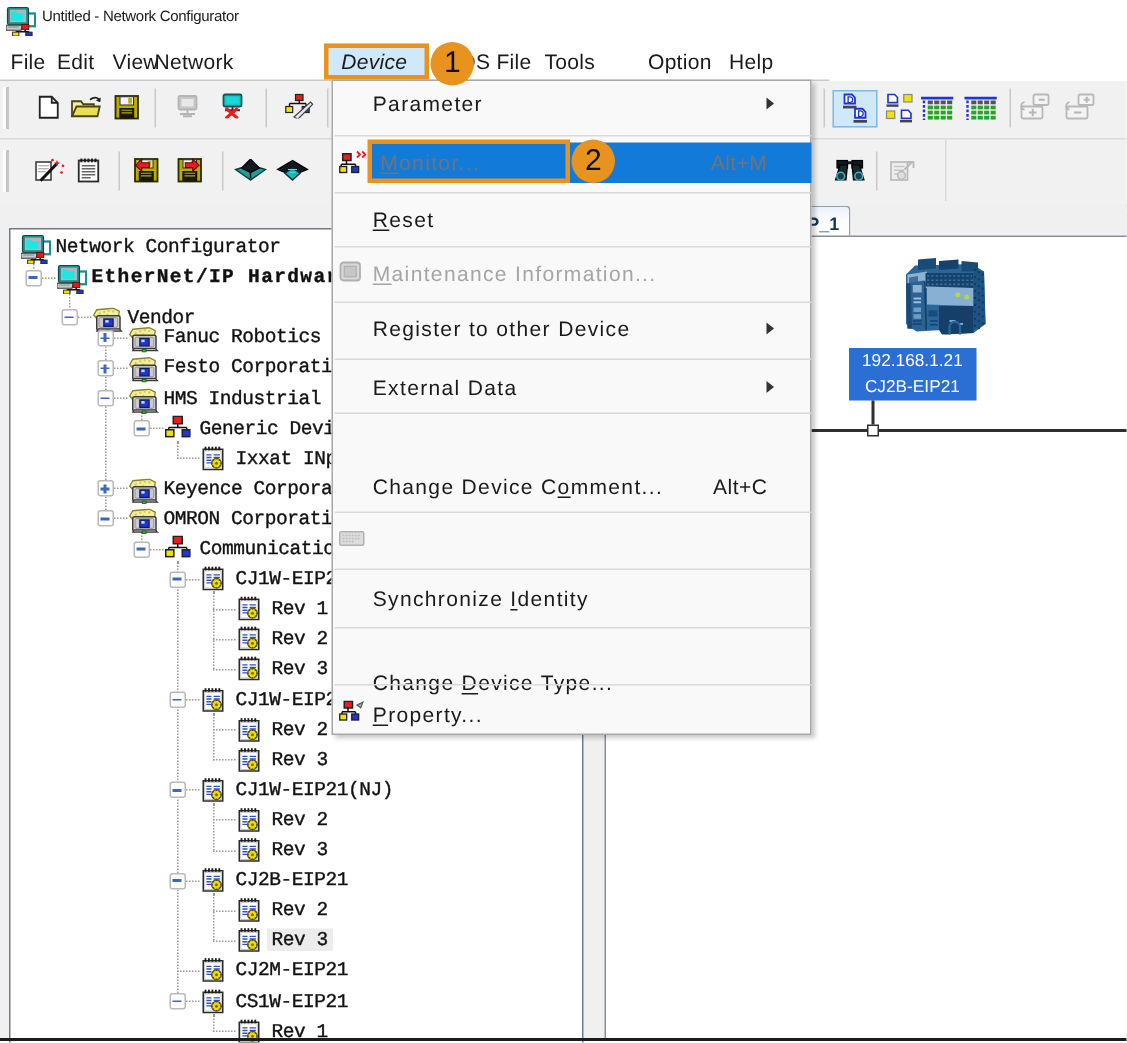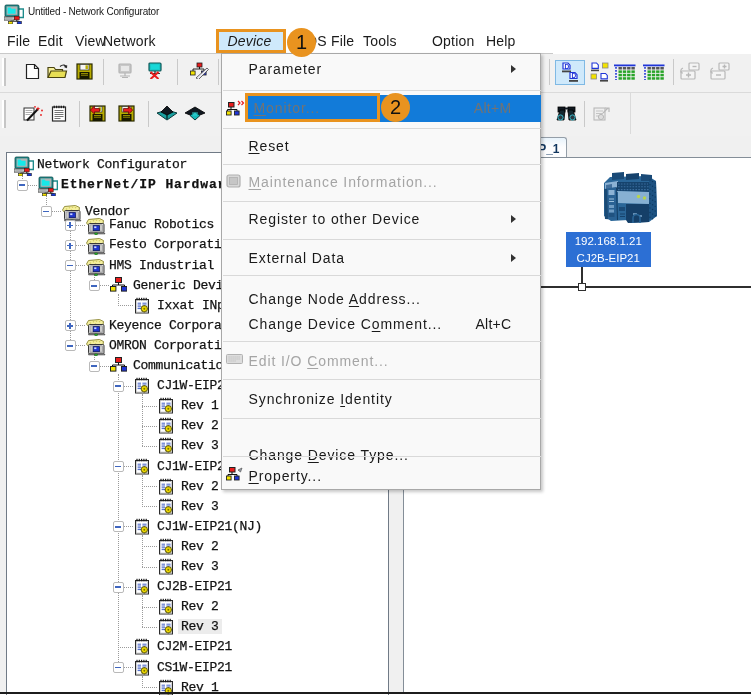--- a/index.html
+++ b/index.html
@@ -754,33 +754,29 @@
       <div class="t"><u>M</u>aintenance Information...</div>
     </div>
 <div class="mrow" style="top:152.0px;">
       <div class="t">Register to other Device</div>
       <div class="arr"></div>
     </div>
 <div class="mrow" style="top:191.0px;">
       <div class="t">External Data</div>
       <div class="arr"></div>
     </div>
-<div class="mrow" style="top:232.0px;">
-      <div class="t">Change Node <u>A</u>ddress...</div>
-    </div>
 <div class="mrow" style="top:257.0px;">
       <div class="t">Change Device C<u>o</u>mment...</div>
       <div class="sc">Alt+C</div>
     </div>
 <div class="mrow dis" style="top:294.0px;">
       <div class="micn"><svg width="18" height="12" viewBox="0 0 18 12" style="">
           <rect x="0.5" y="1.5" width="16" height="9" rx="1" fill="#ddd" stroke="#b2b2b2" stroke-width="1"></rect>
           <path d="M2.5 4 h12 M2.5 6 h12 M2.5 8 h8" stroke="#bbb" stroke-width="1" stroke-dasharray="1.2 0.8"></path>
         </svg></div>
-      <div class="t">Edit I/O <u>C</u>omment...</div>
     </div>
 <div class="mrow" style="top:332.0px;">
       <div class="t">Synchronize <u>I</u>dentity</div>
     </div>
 <div class="mrow" style="top:388px;">
       <div class="t">Change <u>D</u>evice Type...</div>
     </div>
 <div class="mrow" style="top:409.0px;">
       <div class="micn"><svg width="18" height="15" viewBox="0 0 18 15" style="">
           <rect x="3.5" y="0.5" width="5.5" height="4.5" fill="#e81c1c" stroke="#222" stroke-width="1"></rect>

